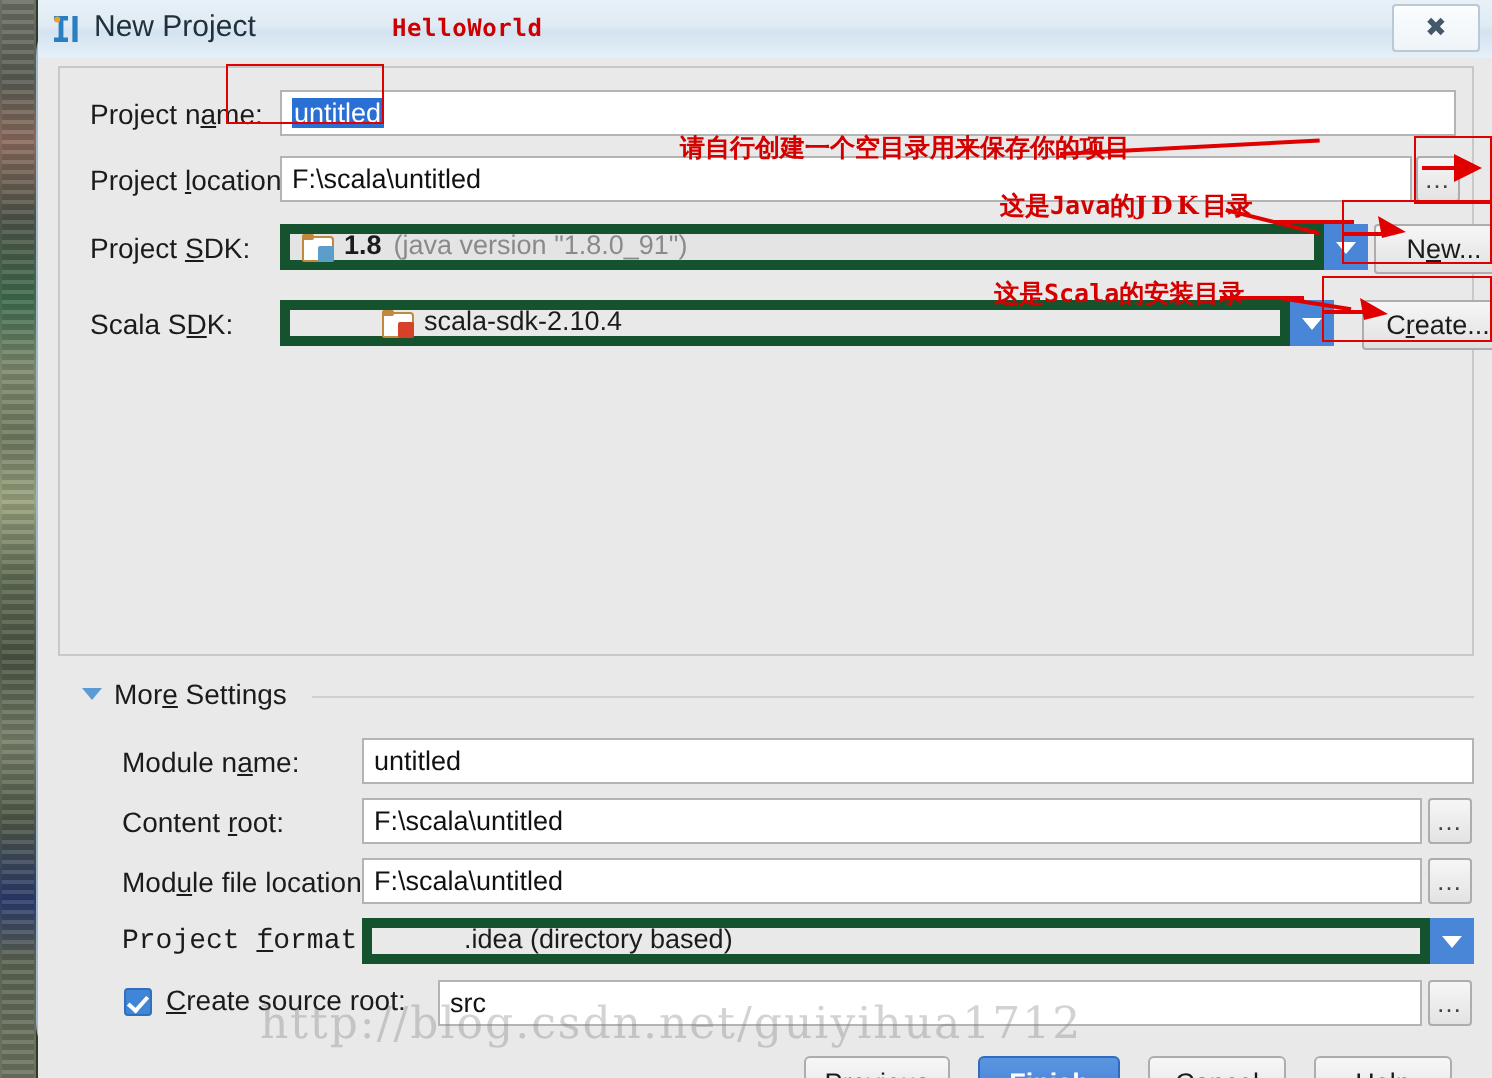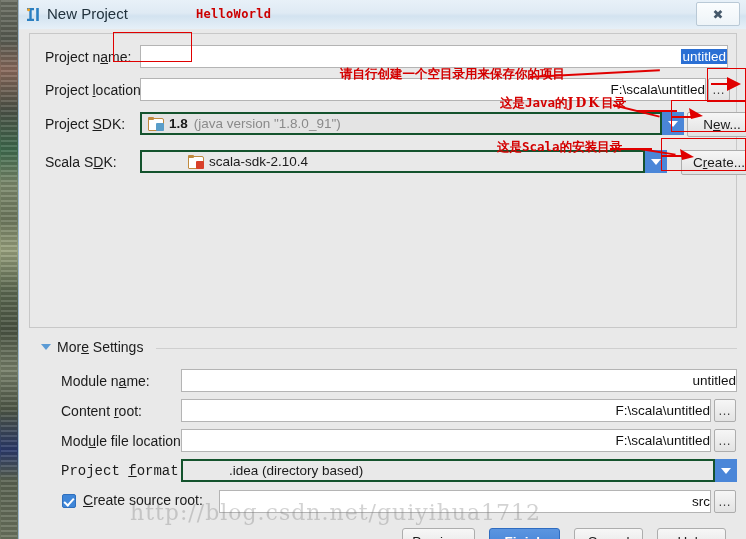--- a/index.html
+++ b/index.html
@@ -28,20 +28,21 @@
       rgba(0,0,0,.10) 2px,rgba(0,0,0,.10) 5px);
   }
 
   
   #window{
     position:absolute;left:18px;top:0;width:728px;height:539px;
     background:#e9e9e9;
     border-left:1px solid #9fb8cc;
     box-sizing:border-box;
     z-index:1;
+    border-radius:28px;
   }
   #titlebar{
     position:relative;height:29px;
     background:linear-gradient(to bottom,#e8f1f8 0%,#dfeaf4 45%,#d3e3f0 55%,#e6f0f8 100%);
     border-bottom:1px solid #b6c9d8;
   }
   #titlebar .tl-icon{
     position:absolute;left:6px;top:6px;width:17px;height:17px;
   }
   #titlebar .tl-title{
@@ -74,30 +75,30 @@
   .lbl{
     position:absolute;font-size:14px;color:#1b1b1b;white-space:nowrap;
     font-family:"Liberation Sans",sans-serif;
   }
   .lbl u{text-decoration:underline;}
 
   .tfield{
     position:absolute;height:23px;background:#ffffff;
     border:1px solid #b4b4b4;box-sizing:border-box;
     display:flex;align-items:center;padding-left:5px;
-    font-size:13.5px;color:#111;justify-content:flex-end;
+    font-size:13.5px;color:#111;
   }
   .sel{
     background:#2a6fd4;color:#ffffff;padding:0 1px;
   }
 
   .combo{
     position:absolute;height:23px;background:#e4e4e4;
-    border:2px solid #14532d;box-sizing:border-box;
-    display:flex;align-items:center;padding-left:6px;gap:6px;
+    border:5px solid #14532d;box-sizing:border-box;
+    display:flex;align-items:flex-end;padding-left:6px;gap:6px;
     font-size:13.5px;color:#1b1b1b;
   }
   .combo.enabled{background:#e9e9e9;padding-left:46px;}
   .arrowbtn{
     position:absolute;width:22px;height:23px;background:#4a86d8;
     border:none;box-sizing:border-box;
     display:flex;align-items:center;justify-content:center;
   }
   .arrowbtn .tri{
     width:0;height:0;border-left:5px solid transparent;border-right:5px solid transparent;

